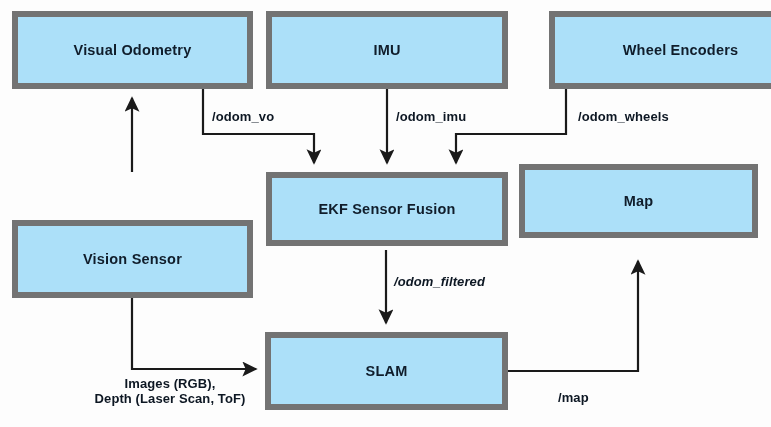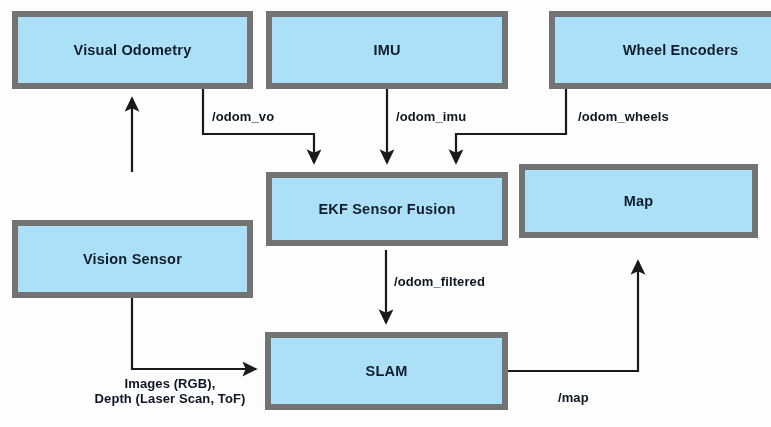--- a/index.html
+++ b/index.html
@@ -128,21 +128,21 @@
   <div class="node" style="left:265px; top:332px; width:243px; height:78px;">
     <span class="node-label">SLAM</span>
   </div>
 
   <div class="edge-label" style="left:212px; top:109px;">/odom_vo</div>
 
   <div class="edge-label" style="left:396px; top:109px;">/odom_imu</div>
 
   <div class="edge-label" style="left:578px; top:109px;">/odom_wheels</div>
 
-  <div class="edge-label" style="left:394px; top:274px;">/odom_filtered</div>
+  <div class="edge-label" style="left:394px; top:274px;font-style:italic;">/odom_filtered</div>
 
   <div class="edge-label multiline" style="left:40px; top:376px; width:260px;">
     <div>Images (RGB),</div>
     <div>Depth (Laser Scan, ToF)</div>
   </div>
 
   <div class="edge-label" style="left:517px; top:390px;margin-left:41px;">/map</div>
 
 </div>
 

